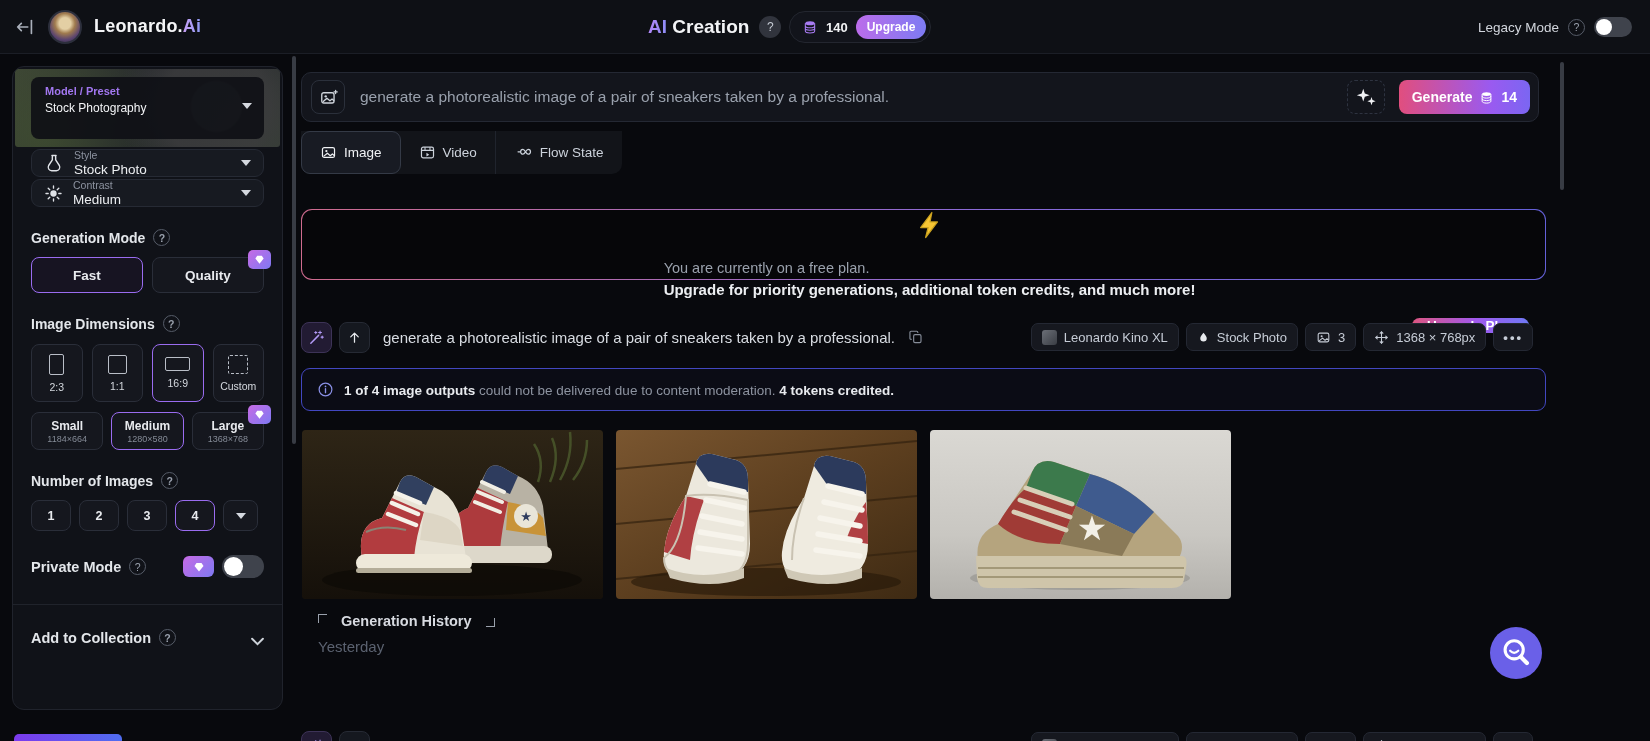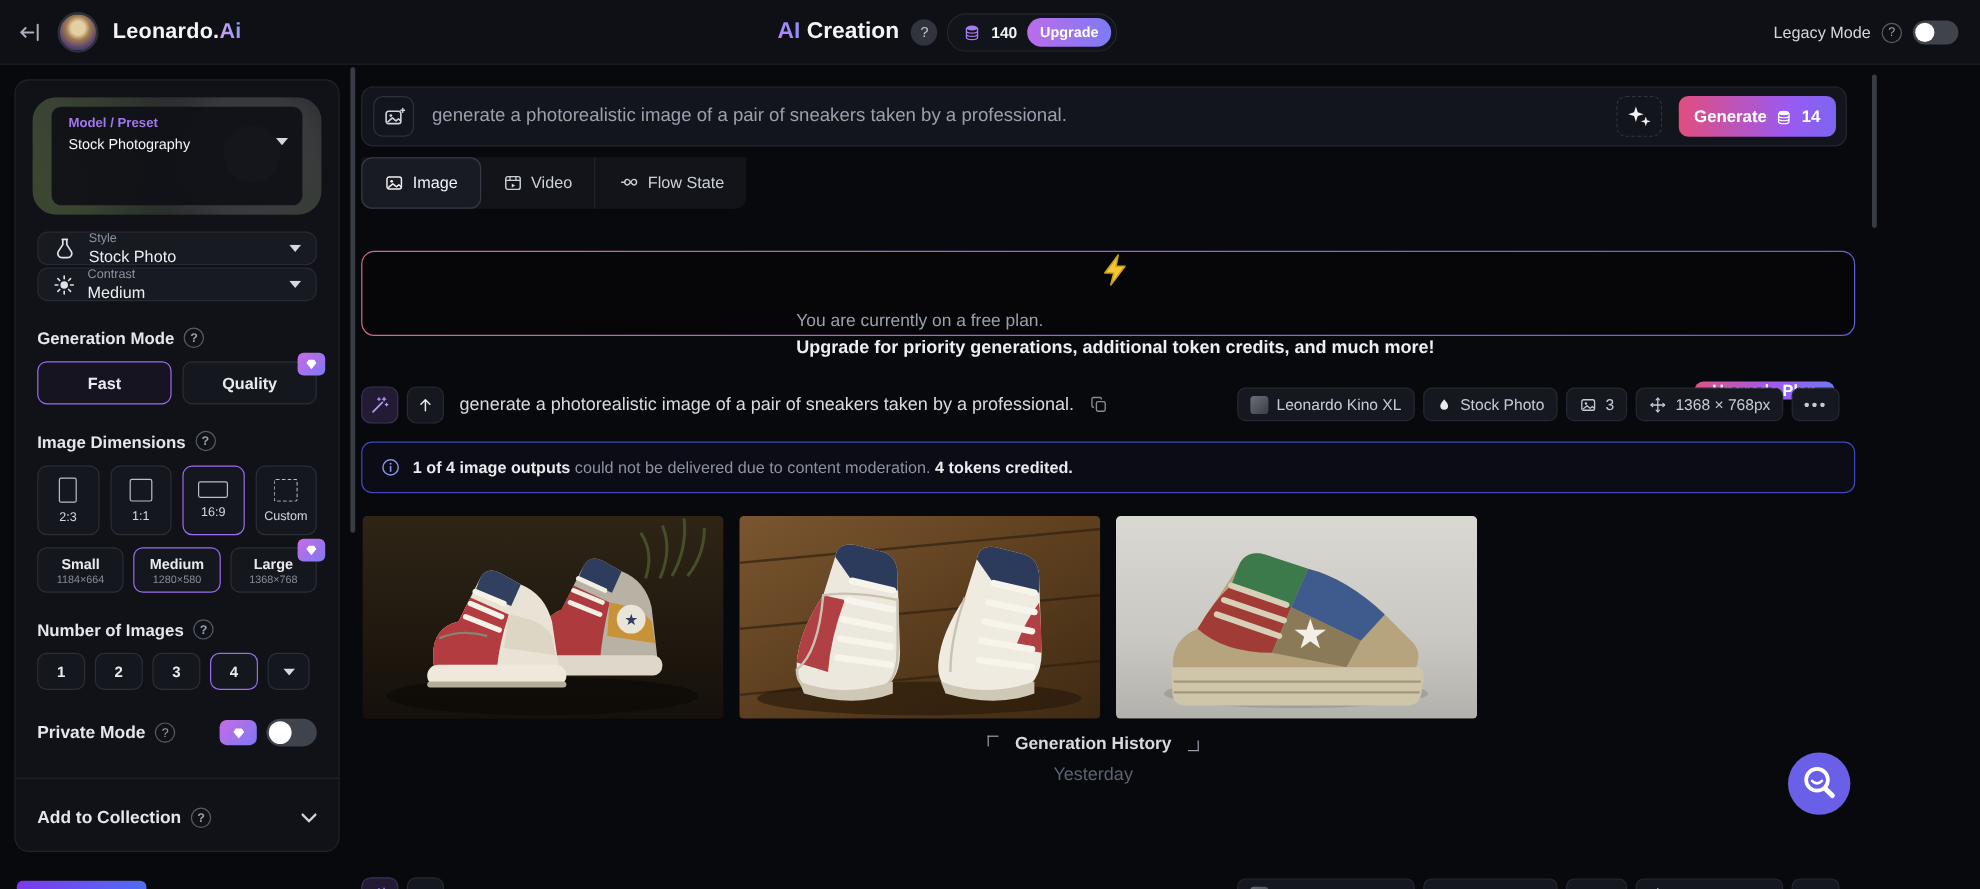--- a/index.html
+++ b/index.html
@@ -35,21 +35,21 @@
   .tb-right { position:absolute; right:18px; top:0; height:54px; display:flex; align-items:center; gap:9px; }
   .legacy-label { font-size:13.5px; color:#d2d6dd; }
   .toggle { width:38px; height:20px; border-radius:10px; background:#3f434c; position:relative; cursor:pointer; }
   .toggle::after { content:""; position:absolute; left:2px; top:2px; width:16px; height:16px; border-radius:50%; background:#fff; }
   .toggle.big { width:42px; height:23px; border-radius:12px; }
   .toggle.big::after { width:19px; height:19px; }
 
   
   .sidebar { position:absolute; left:12px; top:66px; width:271px; height:644px;
     background:#101218; border:1px solid #20232c; border-radius:12px; overflow:hidden; }
-  .model-card { position:relative; margin:14px; height:98px; border-radius:20px; overflow:hidden;
+  .model-card { position:relative; margin:2px; height:78px; border-radius:3px; overflow:hidden;
     background:
       radial-gradient(circle at 76% 48%, rgba(150,150,150,.5) 0 12%, rgba(60,60,62,.85) 13% 26%, transparent 48%),
       radial-gradient(circle at 12% 85%, rgba(72,92,48,.55), transparent 55%),
       radial-gradient(circle at 90% 90%, rgba(64,84,52,.45), transparent 50%),
       linear-gradient(120deg,#3a4036,#24262c 45%,#1a1c23 72%,#2b3031); }
   .model-select { position:absolute; left:16px; right:16px; top:8px; bottom:8px;
     background:rgba(15,16,22,.93); border-radius:8px; padding:8px 12px 0 14px; cursor:pointer;
     display:flex; align-items:flex-start; justify-content:space-between; }
   .model-label { font-size:11px; font-weight:600; color:#a277f0; margin-bottom:4px; }
   .model-value { font-size:12px; color:#f3f4f6; }
@@ -87,21 +87,21 @@
   .size-dims { font-size:9px; color:#858b97; margin-top:1px; }
   .num-row { display:flex; gap:8px; margin-top:11px; }
   .num-btn { width:40px; height:31px; border-radius:8px; background:#15171e; border:1px solid #2a2e39;
     color:#e8eaee; font-size:12.5px; font-weight:600; display:flex; align-items:center; justify-content:center; cursor:pointer; }
   .num-btn.selected { border-color:#9a6cf0; }
   .num-btn.dd { width:35px; }
   .private-row { display:flex; align-items:center; gap:8px; margin-top:24px; }
   .gem-pill { width:31px; height:21px; border-radius:6px; margin-left:auto;
     background:linear-gradient(135deg,#c76be5,#7e79f2); display:flex; align-items:center; justify-content:center; }
   .side-divider { height:1px; background:#20232b; margin-top:26px; }
-  .collection-row { display:flex; align-items:center; gap:8px; margin-top:24px;
+  .collection-row { display:flex; align-items:flex-end; gap:8px; margin-top:24px;
     font-size:14.5px; font-weight:700; color:#e3e6ea; cursor:pointer; }
   .collection-row .chevd { margin-left:auto; color:#cdd2d9; font-size:15px; }
   .purple-sliver { position:absolute; left:14px; top:734px; width:108px; height:8px; border-radius:5px 5px 0 0;
     background:linear-gradient(90deg,#7c3aed,#4f6df0); }
 
   .vscroll { position:absolute; width:4px; border-radius:2px; background:#383c44; }
 
   
   .prompt-bar { position:absolute; left:301px; top:72px; width:1238px; height:50px;
     background:#13151c; border:1px solid #242833; border-radius:10px;
@@ -144,21 +144,21 @@
     background:linear-gradient(135deg,#6b6f77,#3a3d44); }
   .more-btn { letter-spacing:2px; font-weight:700; padding:0 9px; }
 
   .notice { position:absolute; left:301px; top:368px; width:1245px; height:43px; border-radius:9px;
     background:#0b0c15; border:1px solid #4247c0; display:flex; align-items:center; gap:10px; padding:0 15px; }
   .notice-b { font-size:13.5px; font-weight:700; color:#e8eaee; }
   .notice-t { font-size:13.5px; color:#8d93a0; }
 
   .gen-img { position:absolute; top:430px; width:301px; height:169px; border-radius:4px; overflow:hidden; cursor:pointer; }
 
-  .footer-wrap { position:absolute; left:295px; top:609px; width:1232px; text-align:center; }
+  .footer-wrap { position:absolute; left:318px; top:609px; width:1232px; text-align:left; }
   .gh-line { display:inline-flex; align-items:center; gap:14px; font-size:14.5px; font-weight:700; color:#d7dae0; }
   .corner { width:9px; height:9px; display:inline-block; }
   .corner.tl { border-left:1.5px solid #9aa1ac; border-top:1.5px solid #9aa1ac; margin-bottom:4px; }
   .corner.br { border-right:1.5px solid #9aa1ac; border-bottom:1.5px solid #9aa1ac; margin-top:4px; }
   .yesterday { margin-top:9px; font-size:15px; color:#5b6270; }
 
   .history-partial { top:729px; }
 
   .chat-btn { position:absolute; left:1490px; top:627px; width:52px; height:52px; border-radius:50%;
     background:#6a60e8; border:none; display:flex; align-items:center; justify-content:center; cursor:pointer; }

